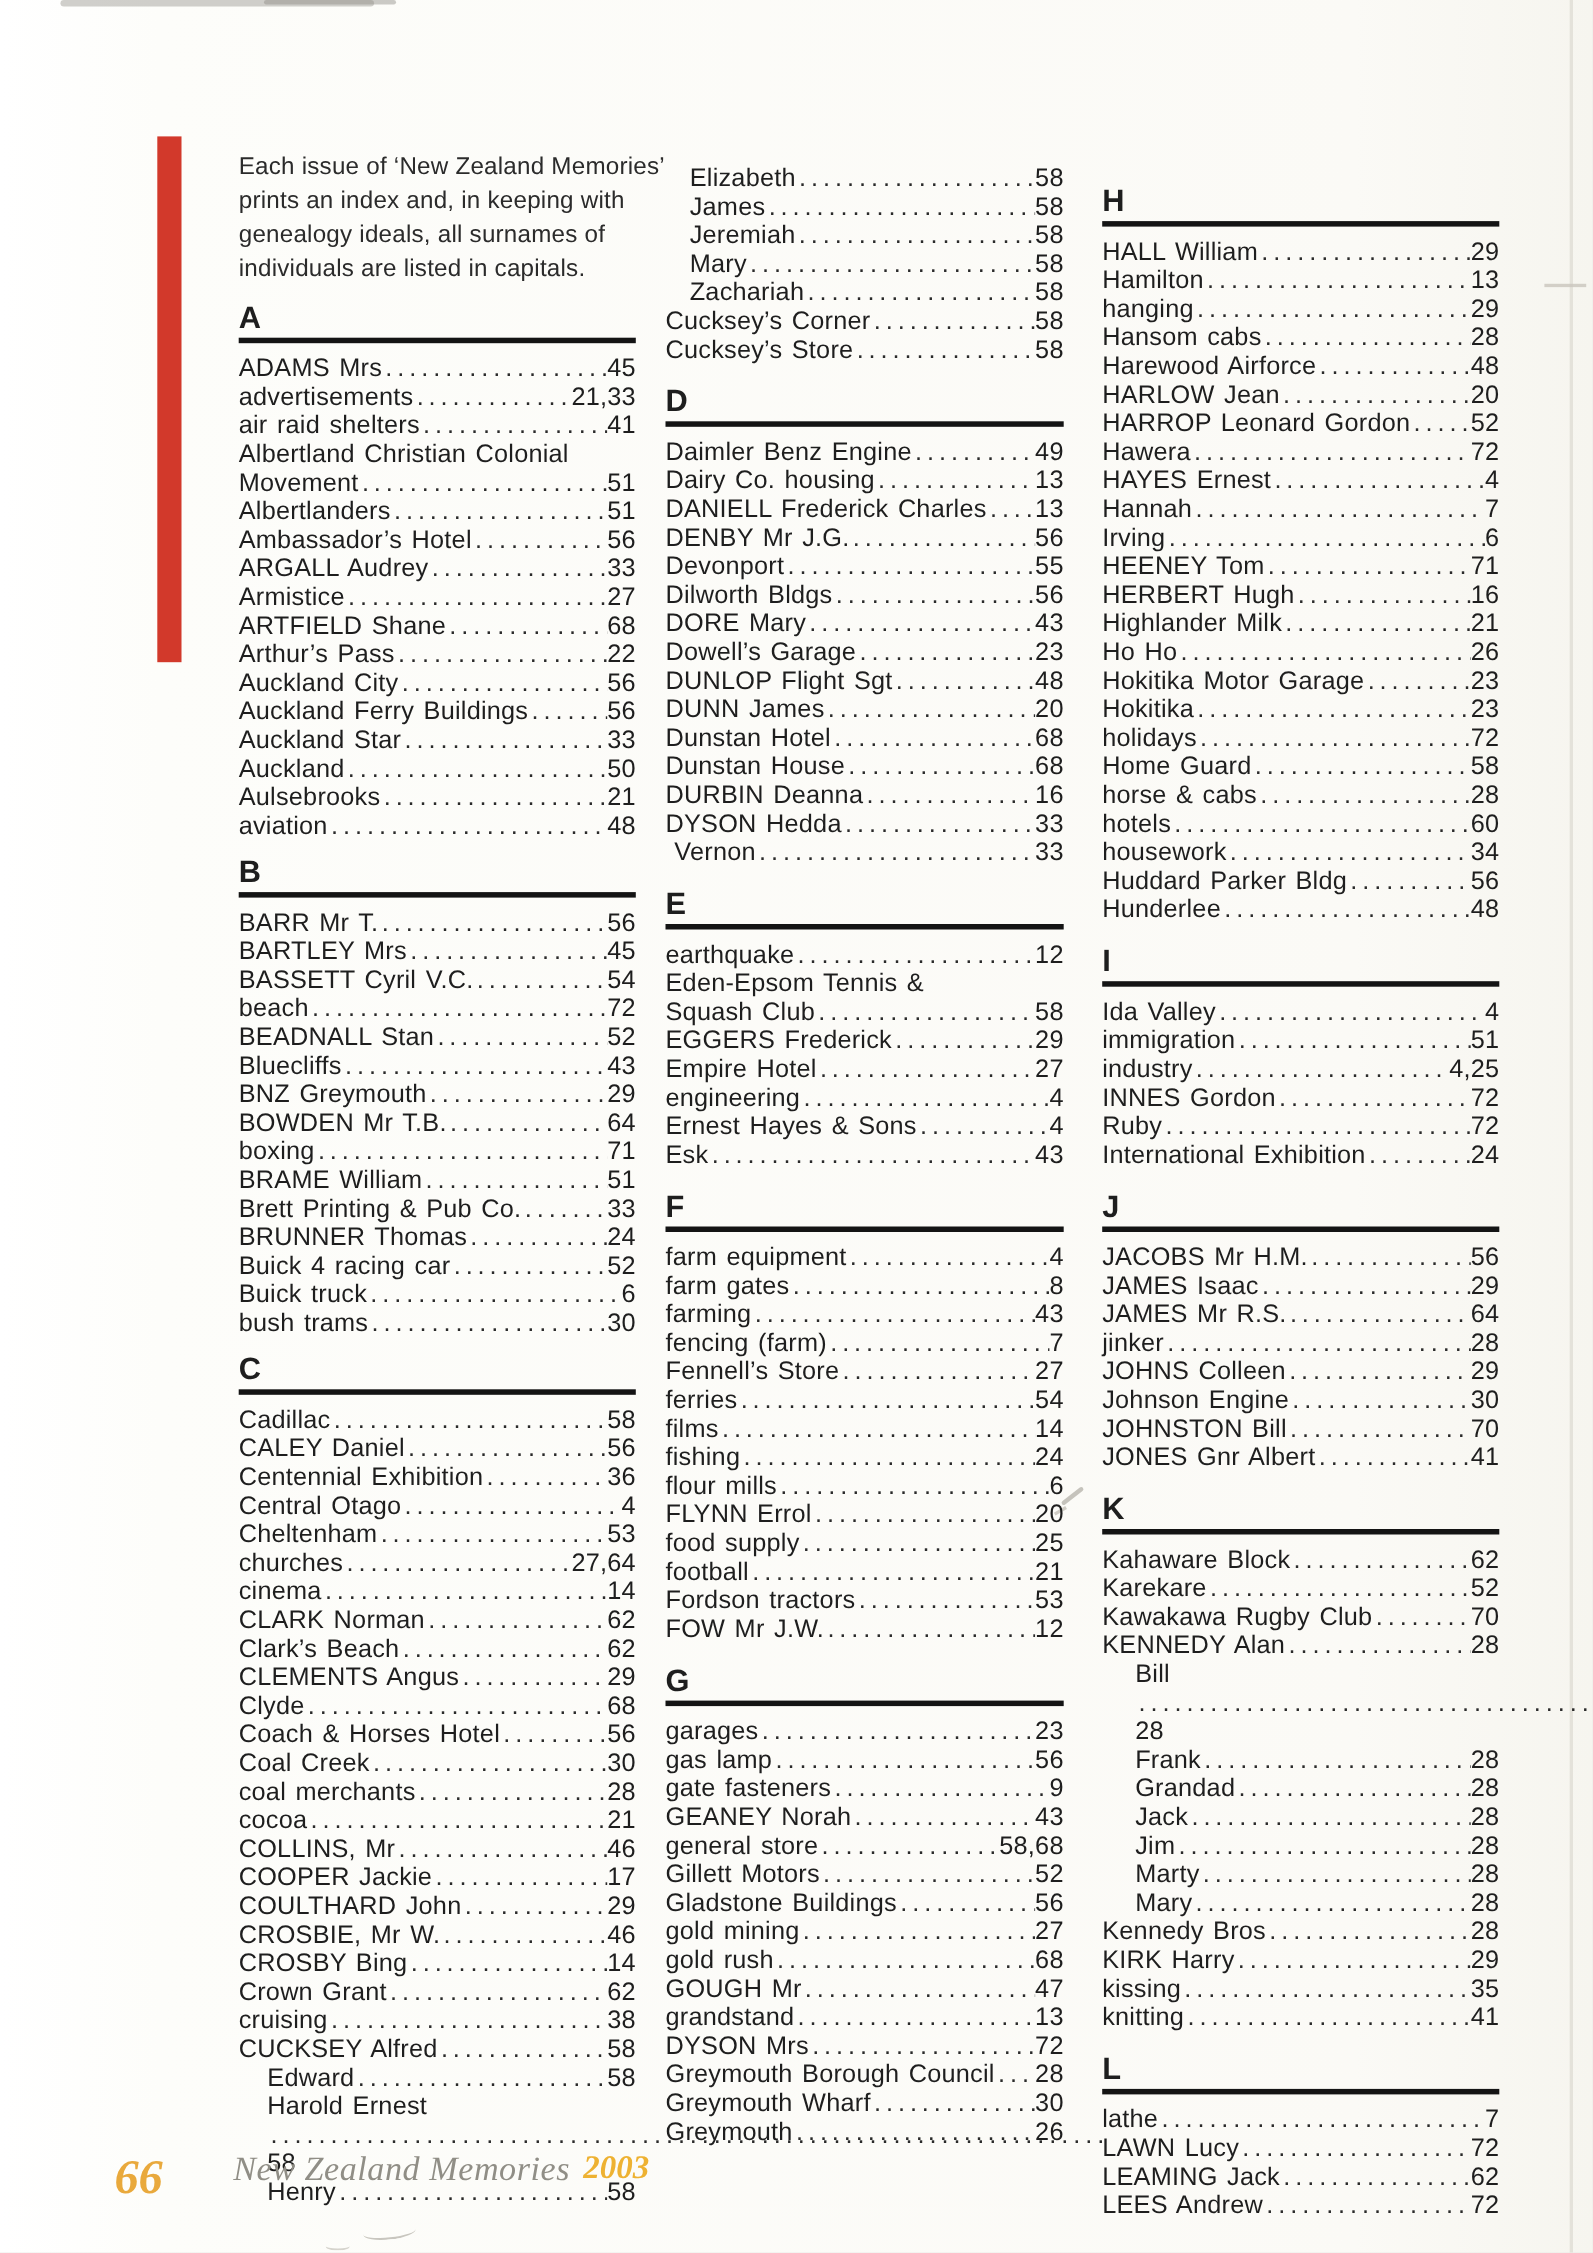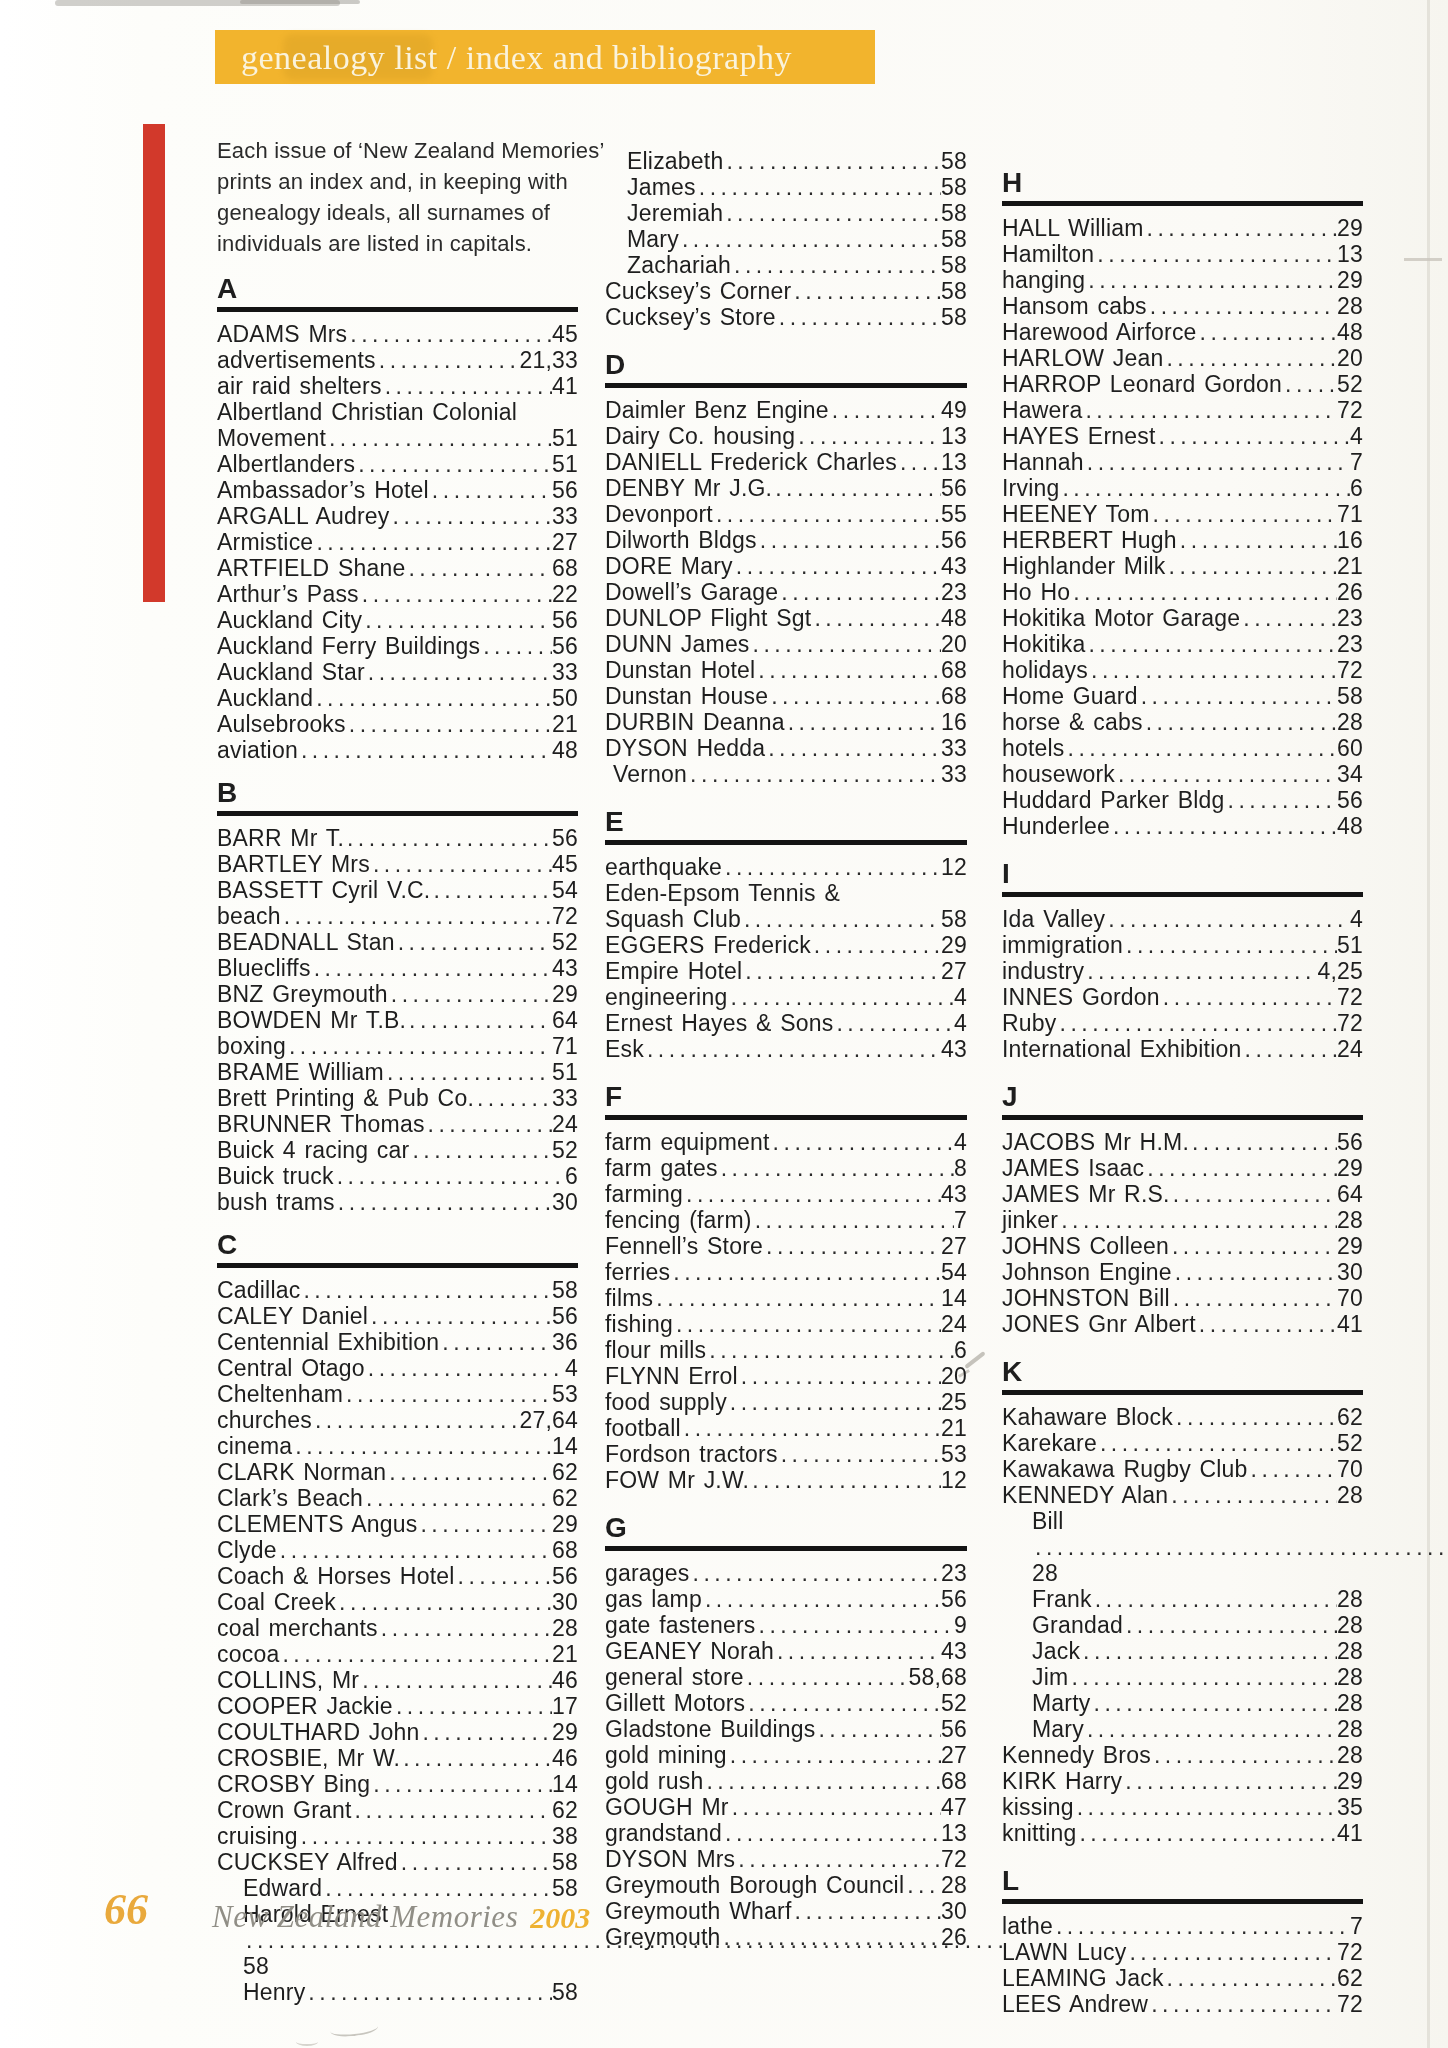--- a/index.html
+++ b/index.html
@@ -57,22 +57,22 @@
 
   .entry { display:flex; align-items:baseline; line-height:26px; font-size:23px;
     letter-spacing:.2px; word-spacing:2px; }
   .entry .lbl { white-space:nowrap; }
   .entry .dots { flex:1; min-width:8px; overflow:hidden; white-space:nowrap;
     padding:0 3px; }
   .entry .dots::after { content:"......................................................................"; letter-spacing:4.5px; color:#2a2a2a; }
   .entry .pg { white-space:nowrap; }
 
   
-  .footer { position:absolute; left:104px; top:1884px; display:flex;
-    align-items:flex-end; }
+  .footer { position:absolute; left:104px; top:1954px; display:flex;
+    align-items:flex-start; }
   .footer .pageno { font-family:"Liberation Serif", serif; font-style:italic;
     font-weight:bold; font-size:44px; color:#e9a93c; }
   .footer .mag { margin-left:64px; font-family:"Liberation Serif", serif;
     font-style:italic; font-size:31px; color:#908e86; letter-spacing:.5px; }
   .footer .year { margin-left:12px; font-family:"Liberation Serif", serif;
     font-style:italic; font-weight:bold; font-size:30px; color:#eeb232; }
 </style>
 </head>
 <body>
 
@@ -82,24 +82,20 @@
   <div class="top-smudge2"></div>
   <div class="scan-edge"></div>
   <div class="margin-dash"></div>
   <div class="k-mark"></div>
   <div class="k-mark2"></div>
   <div class="bottom-squiggle"></div>
   <div class="bottom-squiggle2"></div>
 
   <div class="red-stripe"></div>
 
-  <div class="banner">
-    <div class="blotch"></div>
-    <span class="title">genealogy list / index and bibliography</span>
-  </div>
 
   <div class="col col1">
     <div class="intro">
       <div class="intro-line">Each issue of ‘New Zealand Memories’</div>
       <div class="intro-line">prints an index and, in keeping with</div>
       <div class="intro-line">genealogy ideals, all surnames of</div>
       <div class="intro-line">individuals are listed in capitals.</div>
     </div>
     <div class="blocks">
         <div class="section-head"><span class="letter">A</span></div>

